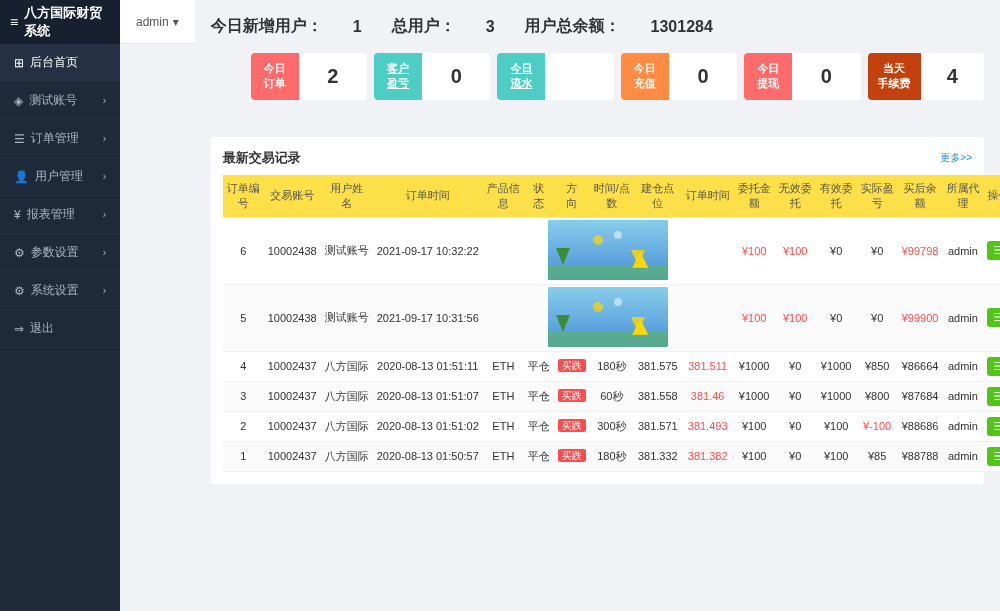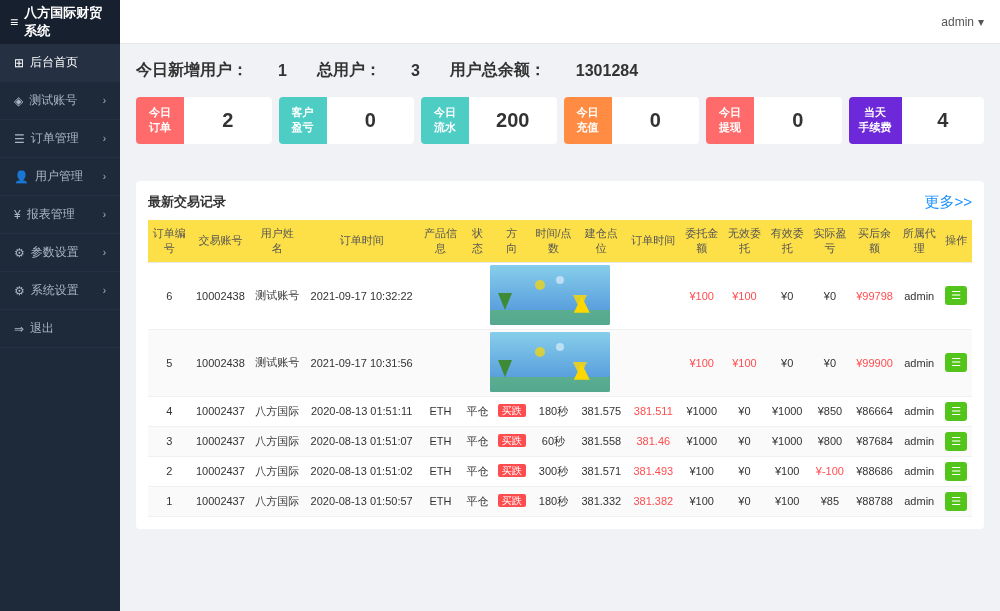--- a/index.html
+++ b/index.html
@@ -39,21 +39,21 @@
       border-bottom: 1px solid #253042;
     }
     .sidebar-item.active { background: #253042; color: #fff; }
     .sidebar-item .item-left { display: flex; align-items: center; gap: 6px; }
     .sidebar-item .arrow { font-size: 10px; }
 
     
     .main-area {
       flex: 1;
       display: flex;
-      flex-direction: column;
+      flex-direction: row;
       height: 611px;
       overflow-y: auto;
     }
     .topbar {
       background: #fff;
       height: 44px;
       display: flex;
       align-items: center;
       justify-content: flex-end;
       padding: 0 16px;
@@ -86,20 +86,21 @@
       font-size: 16px;
       font-weight: bold;
       color: #333;
     }
 
     
     .cards-row {
       display: flex;
       gap: 7px;
       margin-bottom: 16px;
+      margin-left: 40px;
     }
     .card {
       background: #fff;
       border-radius: 4px;
       display: flex;
       align-items: center;
       padding: 0;
       overflow: hidden;
       flex: 1;
       min-width: 0;
@@ -107,23 +108,23 @@
     .card-label {
       padding: 8px 10px;
       color: #fff;
       font-size: 11px;
       font-weight: bold;
       text-align: center;
       line-height: 1.4;
       min-width: 48px;
     }
     .card-label.red { background: #ff6b6b; }
-    .card-label.teal { background: #4ecdc4; }
+    .card-label.teal { background: #4ecdc4; text-decoration: underline; }
     .card-label.orange { background: #ff8c42; }
-    .card-label.dark { background: #6d28d9; text-align: center; }
+    .card-label.dark { background: #c2410c; text-align: center; }
     .card-value {
       flex: 1;
       text-align: center;
       font-size: 20px;
       font-weight: bold;
       color: #333;
       padding: 8px;
     }
 
     
@@ -138,21 +139,21 @@
       justify-content: space-between;
       align-items: center;
       margin-bottom: 8px;
     }
     .table-title {
       font-size: 13px;
       font-weight: bold;
       color: #333;
     }
     .more-link {
-      font-size: 15px;
+      font-size: 10px;
       color: #1890ff;
       cursor: pointer;
     }
 
     table {
       width: 100%;
       border-collapse: collapse;
       font-size: 11px;
     }
     thead tr {
@@ -313,21 +314,20 @@
       <div class="card">
         <div class="card-label red">今日<br>订单</div>
         <div class="card-value">2</div>
       </div>
       <div class="card">
         <div class="card-label teal">客户<br>盈亏</div>
         <div class="card-value">0</div>
       </div>
       <div class="card">
         <div class="card-label teal">今日<br>流水</div>
-        <div class="card-value">200</div>
       </div>
       <div class="card">
         <div class="card-label orange">今日<br>充值</div>
         <div class="card-value">0</div>
       </div>
       <div class="card">
         <div class="card-label red">今日<br>提现</div>
         <div class="card-value">0</div>
       </div>
       <div class="card">

